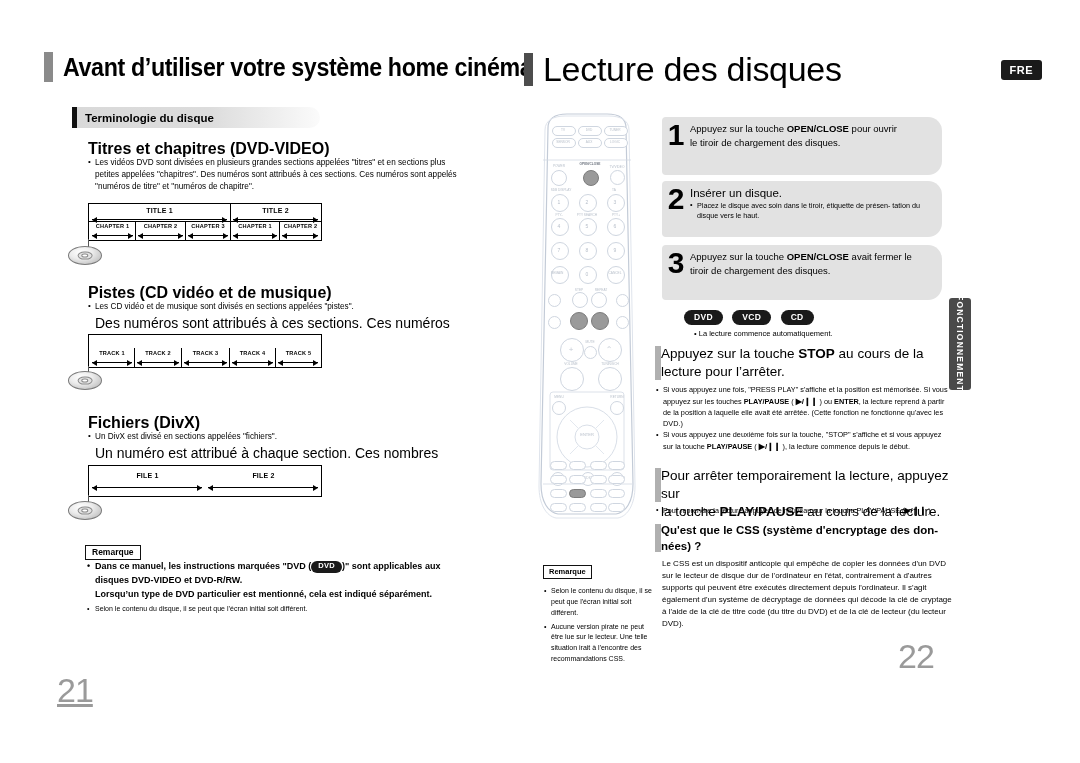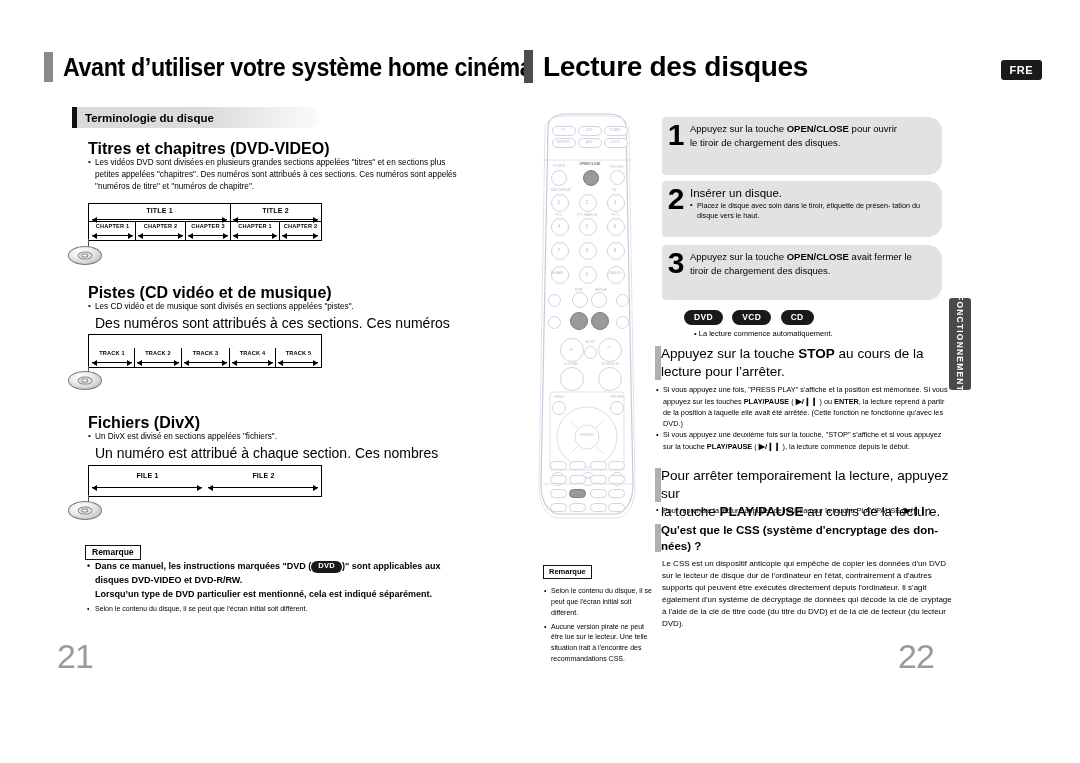--- a/index.html
+++ b/index.html
@@ -13,21 +13,21 @@
   
   .h1row{display:flex;align-items:center;gap:10px;}
   .hbar{width:9px;height:30px;background:#8a8a8a;flex:none;}
   .hbar.dark{background:#4d4d4d;}
   .h1-left{
     font-size:25px;font-weight:bold;letter-spacing:-0.4px;
     font-family:"Liberation Sans",sans-serif;
     transform:scaleX(0.93);transform-origin:left center;white-space:nowrap;
   }
   .h1-right{
-    font-size:28px;font-weight:bold;letter-spacing:-0.3px;white-space:nowrap;
+    font-size:34px;font-weight:normal;letter-spacing:-0.3px;white-space:nowrap;
   }
 
   .fre{
     position:absolute;right:38px;top:60px;
     background:#1a1a1a;color:#fff;font-size:11px;font-weight:bold;
     letter-spacing:.5px;padding:4px 9px 4px 9px;border-radius:3px;
   }
 
   
   .section-title{
@@ -262,21 +262,21 @@
         <span>Dans ce manuel, les instructions marquées "DVD (</span><span class="pill">DVD</span><span>)" sont applicables aux</span>
         <div>disques DVD-VIDEO et DVD-R/RW.</div>
         <div>Lorsqu’un type de DVD particulier est mentionné, cela est indiqué séparément.</div>
       </div>
       <div style="font-size:7px;line-height:1.5;position:relative;padding-left:8px;margin-top:2px;">
         <span style="position:absolute;left:0;top:0;">•</span>
         <span>Selon le contenu du disque, il se peut que l’écran initial soit différent.</span>
       </div>
     </div>
 
-    <div class="pgnum" style="left:57px;top:637px;">21</div>
+    <div class="pgnum" style="left:57px;top:671px;text-decoration:underline;">21</div>
   </div>
 
   <div>
 
     <div class="h1row" style="position:absolute;left:524px;top:50px;">
       <div class="hbar dark" style="height:33px;"></div>
       <div class="h1-right">Lecture des disques</div>
     </div>
     <div class="fre">FRE</div>
 

